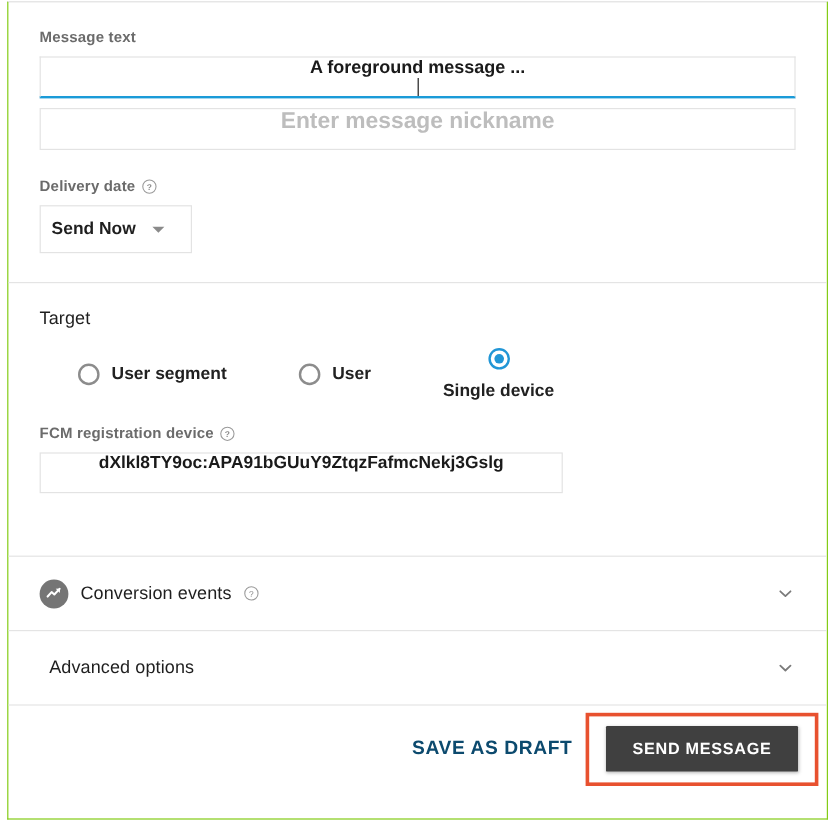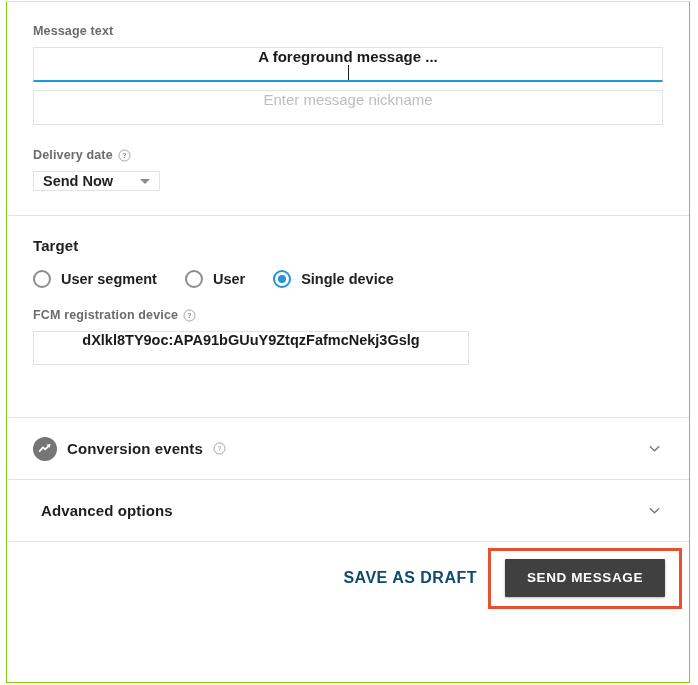--- a/index.html
+++ b/index.html
@@ -82,67 +82,68 @@
     border-bottom: 2px solid #1b9bd8;
   }
   .caret {
     display: inline-block;
     width: 1px;
     height: 19px;
     background: #202020;
     margin-left: 1px;
   }
   .placeholder {
-    font-size: 15px;
-    font-weight: normal;
+    font-size: 19px;
+    font-weight: bold;
     color: #bdbdbd;
   }
 
   
   .select-box {
     box-sizing: border-box;
-    height: 20px;
+    height: 40px;
     border: 1px solid #e3e3e3;
     background: #ffffff;
     display: inline-flex;
     align-items: center;
     padding: 0 9px;
     min-width: 127px;
-    justify-content: space-between;
+    justify-content: flex-start;
     gap: 14px;
   }
   .select-value {
     font-size: 14.5px;
     font-weight: bold;
     color: #1f1f1f;
   }
   .tri-down {
     width: 0; height: 0;
     border-left: 5px solid transparent;
     border-right: 5px solid transparent;
     border-top: 5px solid #8a8a8a;
   }
 
   
   .section-title {
     font-size: 15px;
-    font-weight: bold;
+    font-weight: normal;
     color: #1f1f1f;
     letter-spacing: 0.1px;
   }
   .radio-row {
     display: flex;
     align-items: center;
     gap: 0px;
   }
   .radio-option {
     display: flex;
     align-items: center;
     gap: 10px;
     margin-right: 28px;
+    margin-left: 32px;
   }
   .radio {
     width: 18px; height: 18px;
     border-radius: 50%;
     border: 2px solid #8c8c8c;
     box-sizing: border-box;
     flex: 0 0 auto;
     position: relative;
     background: #fff;
   }
@@ -173,21 +174,21 @@
     box-sizing: border-box;
     justify-content: space-between;
   }
   .collapse-left {
     display: flex;
     align-items: center;
     gap: 10px;
   }
   .collapse-title {
     font-size: 15px;
-    font-weight: bold;
+    font-weight: normal;
     color: #1f1f1f;
     letter-spacing: 0.1px;
   }
   .conv-icon {
     width: 24px; height: 24px;
     border-radius: 50%;
     background: #757575;
     display: flex;
     align-items: center;
     justify-content: center;
@@ -294,21 +295,21 @@
 
       <div class="radio-row" style="margin-top:16px;">
         <div class="radio-option">
           <span class="radio"></span>
           <span class="radio-label">User segment</span>
         </div>
         <div class="radio-option">
           <span class="radio"></span>
           <span class="radio-label">User</span>
         </div>
-        <div class="radio-option" style="margin-right:0;">
+        <div class="radio-option" style="margin-right:0;flex-direction:column;">
           <span class="radio checked"></span>
           <span class="radio-label">Single device</span>
         </div>
       </div>
 
       <div class="field-label" style="margin-top:20px;">
         <span>FCM registration device</span>
         <span class="help-icon">
           <svg viewBox="0 0 16 16" width="13" height="13">
             <circle cx="8" cy="8" r="6.8" fill="none" stroke="#9a9a9a" stroke-width="1.1"></circle>

